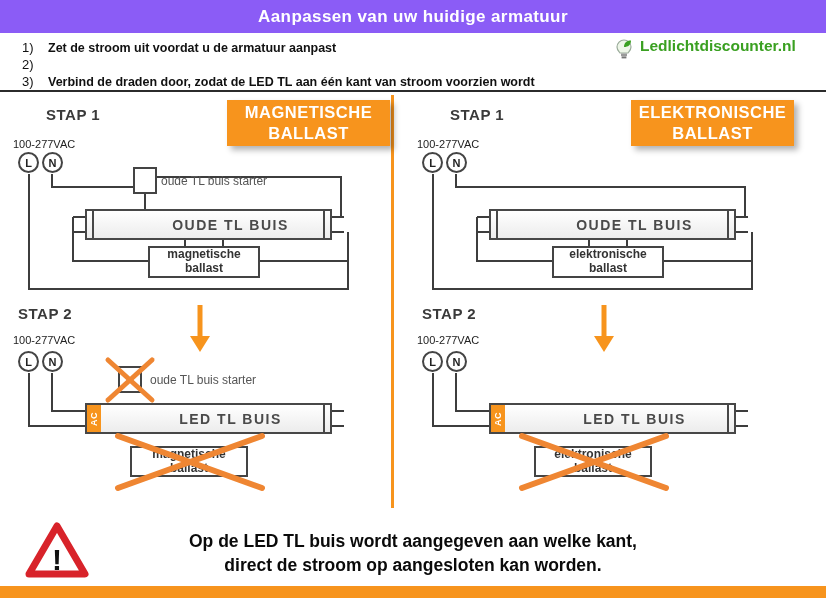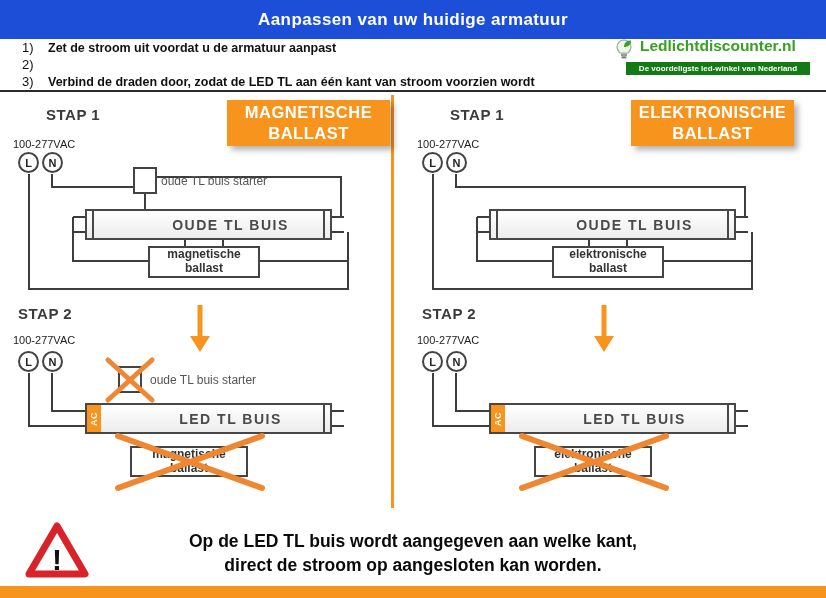--- a/index.html
+++ b/index.html
@@ -1,20 +1,20 @@
 <!DOCTYPE html>
 <html><head>
 <meta charset="utf-8">
 <style>
   * { margin:0; padding:0; box-sizing:border-box; }
   body { background:#ddd; }
   .page { position:relative; width:826px; height:598px; background:#fff;
           font-family:"Liberation Sans", sans-serif; overflow:hidden; margin:0 auto; }
 
-  .header { position:absolute; top:0; left:0; width:826px; height:39px; background:#1d4ed8;
+  .header { position:absolute; top:0; left:0; width:826px; height:33px; background:#8b5cf6;
             color:#fff; font-weight:bold; font-size:17px; display:flex; align-items:center;
             justify-content:center; letter-spacing:.4px; }
 
   .instr { position:absolute; left:22px; display:flex; gap:10px; font-size:12.5px; color:#111; }
   .instr .num { font-size:13px; width:16px; }
   .instr .txt { font-weight:bold; padding-top:1px; }
   .i1 { top:40px; } .i2 { top:57px; } .i3 { top:74px; }
 
   .logo { position:absolute; left:612px; top:37px; width:198px; }
   .logo-row { display:flex; align-items:flex-start; gap:4px; }
@@ -101,21 +101,20 @@
   <div class="logo">
     <div class="logo-row">
       <svg width="24" height="24" viewBox="0 0 24 24">
         <path d="M12 3 a7 7 0 0 1 7 7 c0 3 -2 4.5 -3 6 l-8 0 c-1 -1.5 -3 -3 -3 -6 a7 7 0 0 1 7 -7 Z" fill="#eef6e8" stroke="#9aab9a" stroke-width="1.2"></path>
         <path d="M12 10 c0 -5 3.5 -6.5 7 -6.5 c0 4.5 -3 6.5 -7 6.5 Z" fill="#3AA021"></path>
         <rect x="9" y="16.5" width="6" height="2.6" fill="#9a9a9a"></rect>
         <rect x="9.6" y="19.4" width="4.8" height="2" fill="#777"></rect>
       </svg>
       <span class="logo-name">Ledlichtdiscounter.nl</span>
     </div>
-    <div class="logo-tag">De voordeligste led-winkel van Nederland</div>
   </div>
 
   <div class="hr"></div>
   <div class="vdiv"></div>
 
   <div class="col left">
 
     <svg class="wires" width="400" height="598" viewBox="0 0 400 598">
       <g stroke="#3d3d3d" stroke-width="2" fill="none">
         <polyline points="29,174 29,289 348,289 348,232"></polyline>

